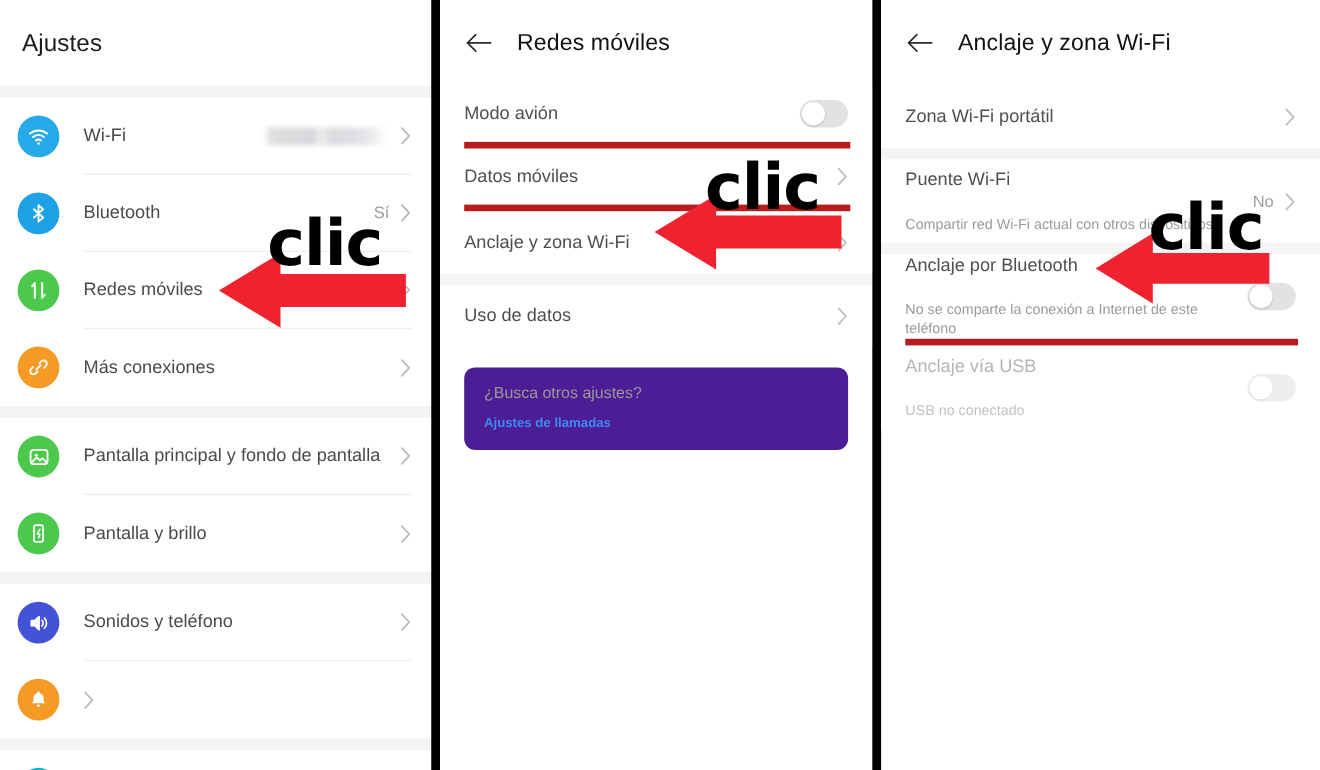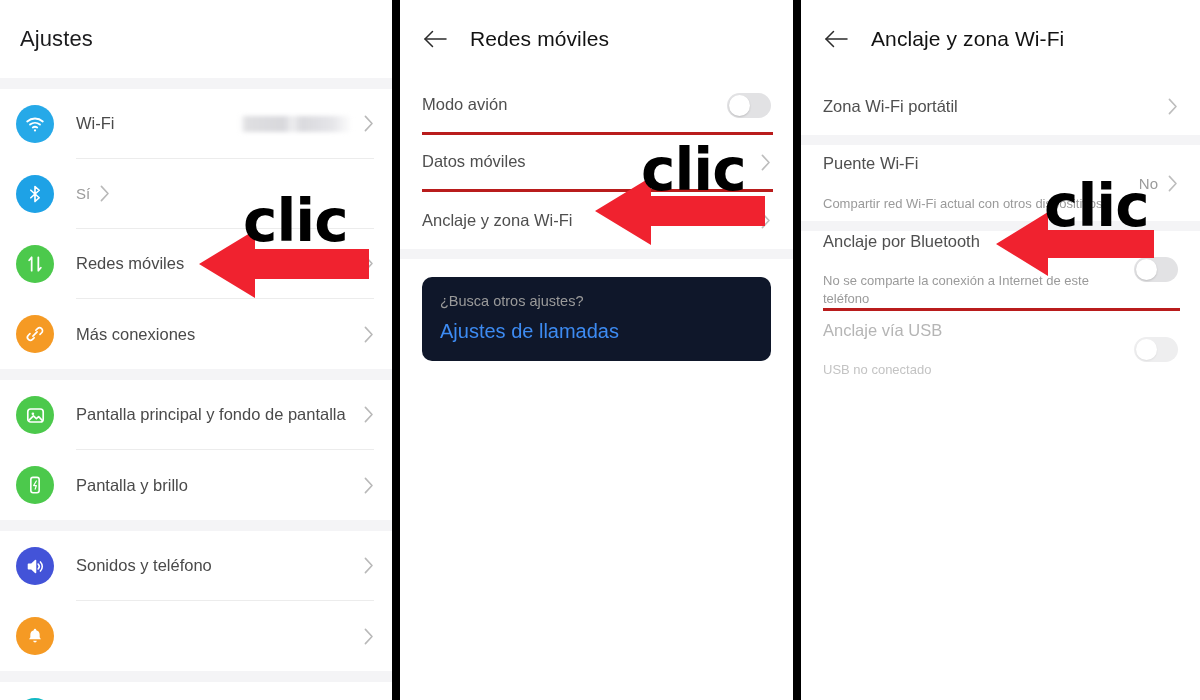--- a/index.html
+++ b/index.html
@@ -68,21 +68,21 @@
     min-height: 70px;
     position: relative;
   }
   .row .inner {
     display: flex;
     align-items: center;
     flex: 1 1 auto;
     min-height: 70px;
     border-bottom: 1px solid #ececec;
   }
-  .row.last .inner { border-bottom: none; justify-content: flex-end; }
+  .row.last .inner { border-bottom: none; }
 
   .icon-badge {
     width: 38px; height: 38px;
     border-radius: 50%;
     flex: 0 0 auto;
     display: flex;
     align-items: center;
     justify-content: center;
     margin-right: 22px;
   }
@@ -131,21 +131,21 @@
     align-items: center;
     padding: 0 20px 0 22px;
     background: #fff;
     min-height: 57px;
   }
   .prow .pinner {
     display: flex;
     align-items: center;
     flex: 1 1 auto;
     min-height: 57px;
-    border-bottom: 3px solid #b91c1c;
+    border-bottom: 6px solid #b91c1c;
     padding-right: 2px;
   }
   .prow.last .pinner { border-bottom: none; }
   .prow .ptext { flex: 1 1 auto; padding-right: 12px; }
   .prow-label {
     font-size: 16.5px;
     color: #4f4f4f;
     line-height: 1.3;
   }
   .prow-sub {
@@ -174,33 +174,33 @@
     width: 21px; height: 21px;
     border-radius: 50%;
     background: #fff;
     box-shadow: 0 1px 2px rgba(0,0,0,.16);
   }
   .toggle.faint .knob { box-shadow: 0 1px 2px rgba(0,0,0,.07); }
 
   
   .card {
     margin: 18px 22px 0 22px;
-    background: #0f172a;
+    background: #4c1d95;
     border-radius: 10px;
     padding: 16px 18px 18px 18px;
   }
   .card-q {
     font-size: 14.5px;
     color: #9a9a9a;
     margin-bottom: 11px;
   }
   .card-link {
-    font-size: 20px;
+    font-size: 12px;
     color: #3d8bf2;
-    font-weight: 400;
+    font-weight: 700;
   }
 
   
   .annot {
     position: absolute;
     pointer-events: none;
   }
   .clic-word {
     position: absolute;
     font-family: "DejaVu Sans", "Liberation Sans", sans-serif;
@@ -245,20 +245,21 @@
         </div>
       </div>
 
       <div class="row">
         <span class="icon-badge" style="background:#1EA2E6">
           <svg width="20" height="20" viewBox="0 0 24 24" fill="none" stroke="#fff" stroke-width="2" stroke-linecap="round" stroke-linejoin="round">
             <path d="M7 7.5 17 16.5 12 21V3l5 4.5L7 16.5"></path>
           </svg>
         </span>
         <div class="inner">
+          <span class="row-label">Bluetooth</span>
           <span class="row-value">Sí</span>
           <span class="chev">
             <svg width="10" height="17" viewBox="0 0 10 17" fill="none" stroke="#b9b9b9" stroke-width="1.6" stroke-linecap="round" stroke-linejoin="round">
                 <path d="M1.4 1.4 8 8.5l-6.6 7.1"></path>
               </svg>
           </span>
         </div>
       </div>
 
       <div class="row">
@@ -442,20 +443,34 @@
             <svg width="10" height="17" viewBox="0 0 10 17" fill="none" stroke="#bdbdbd" stroke-width="1.6" stroke-linecap="round" stroke-linejoin="round">
                 <path d="M1.4 1.4 8 8.5l-6.6 7.1"></path>
               </svg>
           </span>
         </div>
       </div>
     </div>
 
     <div class="sec-gap thin"></div>
 
+    <div class="section">
+      <div class="prow last">
+        <div class="pinner">
+          <div class="ptext">
+            <div class="prow-label">Uso de datos</div>
+          </div>
+          <span class="chev">
+            <svg width="10" height="17" viewBox="0 0 10 17" fill="none" stroke="#bdbdbd" stroke-width="1.6" stroke-linecap="round" stroke-linejoin="round">
+                <path d="M1.4 1.4 8 8.5l-6.6 7.1"></path>
+              </svg>
+          </span>
+        </div>
+      </div>
+    </div>
 
     <div class="card">
       <div class="card-q">¿Busca otros ajustes?</div>
       <div class="card-link">Ajustes de llamadas</div>
     </div>
 
     <div class="annot" style="left:0;top:0;width:393px;height:700px;">
       <svg class="arrow-svg" style="left:195px;top:175px;" width="172" height="72" viewBox="0 0 172 72">
         <path d="M0 36 L56 2 L56 21 L170 21 L170 51 L56 51 L56 70 Z" fill="#F0222F"></path>
       </svg>

